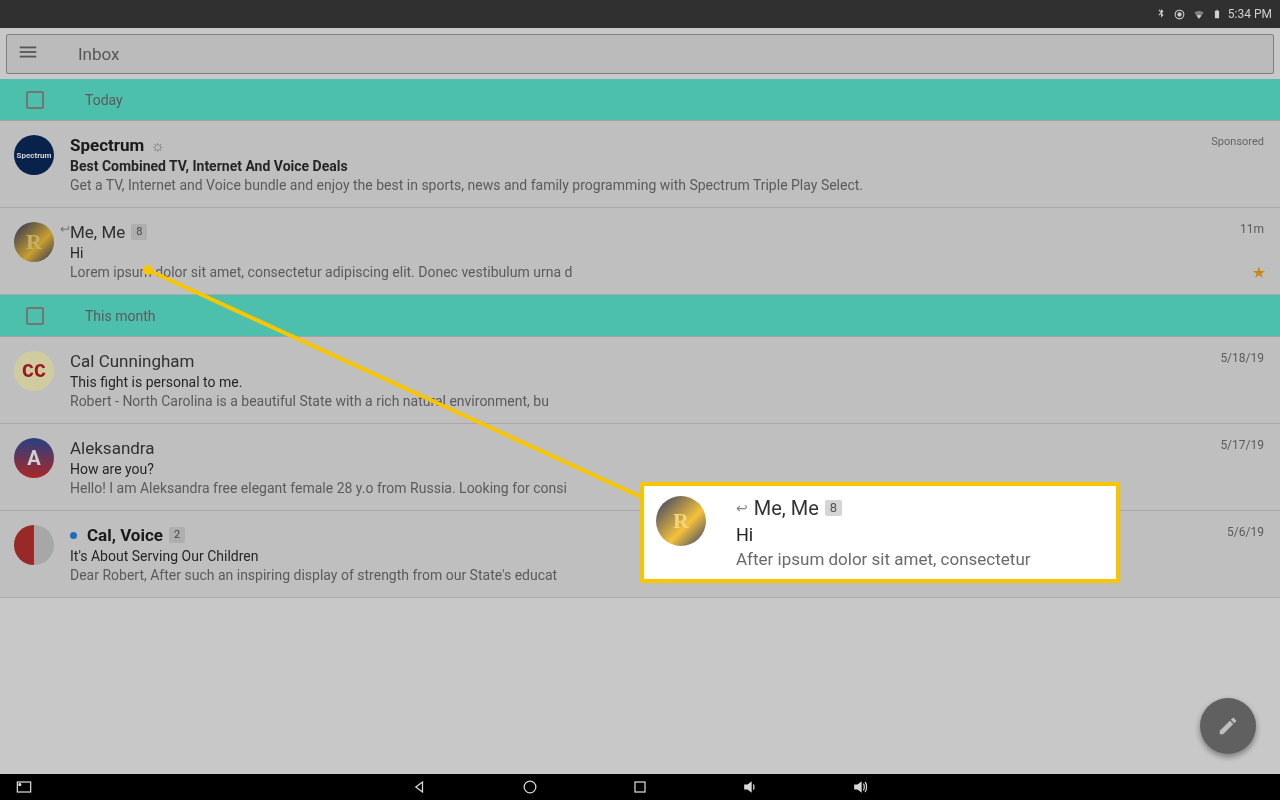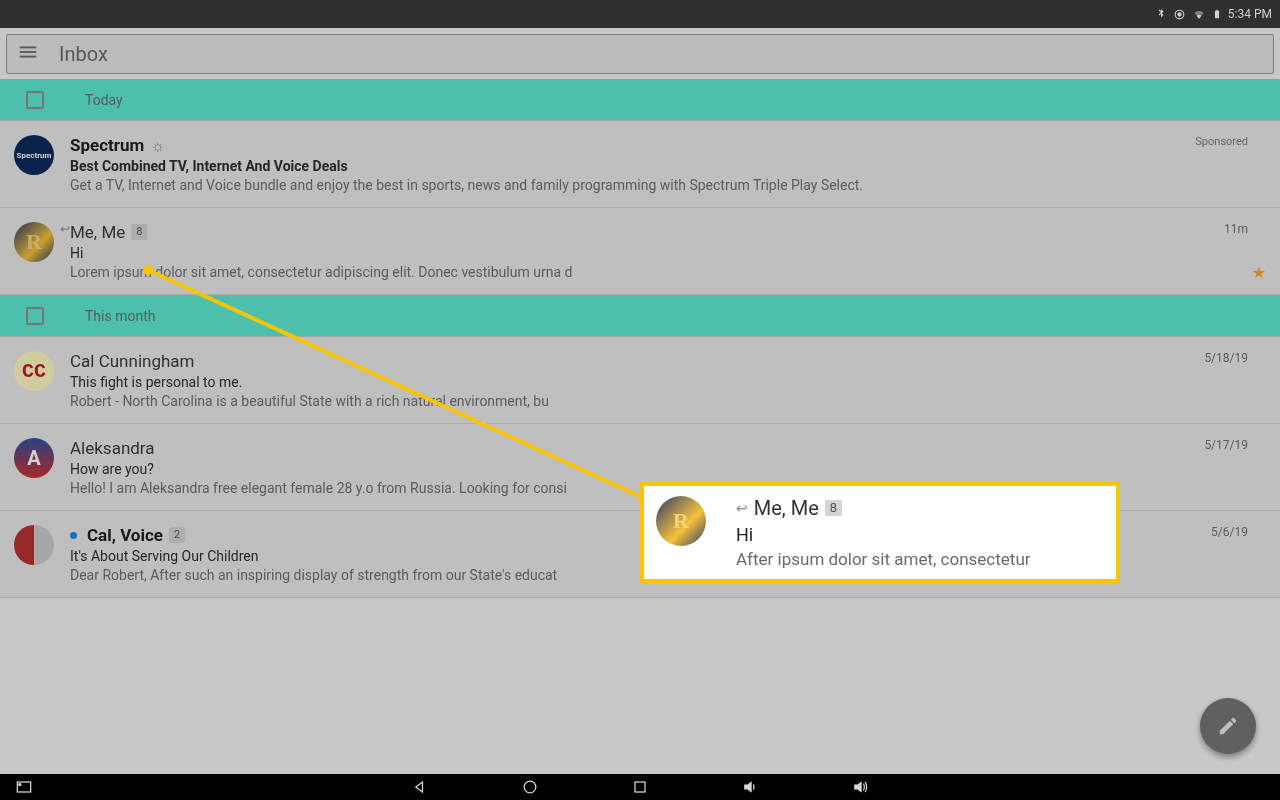--- a/index.html
+++ b/index.html
@@ -11,42 +11,42 @@
   
   
   .app { position: relative; height: 746px; background: #f5f5f5; }
   .dim { position:absolute; inset:0; background:#f5f5f5; }
   .dim::after{ content:""; position:absolute; inset:0; background:rgba(0,0,0,.18); pointer-events:none;}
   
   
   .header { height: 51px; margin: 0; padding: 6px;}
   .header-inner{ height:40px; border:1px solid #9a9a9a; border-radius:2px; display:flex; align-items:center; gap:20px; padding:0 10px; background:#e4e4e4;}
   .hamburger svg{ width:22px; height:22px; color:#6b6b6b;}
-  .header-title{ color:#6b6b6b; font-size:20px;}
+  .header-title{ color:#6b6b6b; font-size:17px;margin-left:19px;}
   
   
   .section-header{ height:42px; display:flex; align-items:center; border-bottom:1px solid #c9c9c9; background:#5eead4;gap:15px;}
   .chk{ width:18px; height:18px; border:2px solid #8f8f8f; border-radius:2px; margin:0 26px;}
   .section-label{ color:#6f6f6f; font-size:14px;}
   
   
   .row{ position:relative; display:flex; padding:14px 16px 14px 14px; border-bottom:1px solid #cfcfcf; background:#eaeaea;}
   .avatar{ width:40px; height:40px; border-radius:50%; margin-right:16px; flex:none; display:flex; align-items:center; justify-content:center; font-weight:700; color:#fff; font-size:14px;}
   .avatar.half{ background:#ccc; position:relative; overflow:hidden;}
   .avatar.half::before{content:"";position:absolute;left:0;top:0;bottom:0;width:50%;background:#b33;}
   .body{ flex:1; min-width:0;}
   .line1{ display:flex; align-items:center; gap:6px;}
   .sender{ font-size:17px; color:#3b3b3b;}
   .sender.bold{ font-weight:700; color:#202020;}
   .reply-arrow{ color:#8c8c8c; font-size:12px;}
   .badge{ background:#d5d5d5; color:#555; font-size:11px; padding:0 5px; border-radius:2px; line-height:16px;}
   .subject{ font-size:14px; color:#2e2e2e; margin-top:3px;}
   .subject.bold{ font-weight:700;}
   .preview{ font-size:14px; color:#6f6f6f; margin-top:3px; white-space:nowrap; overflow:hidden; text-overflow:ellipsis;}
-  .meta{ position:absolute; right:32px; top:14px; font-size:12px; color:#6f6f6f;}
+  .meta{ position:absolute; right:16px; top:14px; font-size:12px; color:#6f6f6f;}
   .sponsored{ font-size:11px; color:#7a7a7a;}
   .star{ position:absolute; right:14px; bottom:12px; color:#f5a623; font-size:16px;}
   .dot{ width:7px; height:7px; background:#1e88e5; border-radius:50%; display:inline-block; margin-right:4px;}
   .sun{ color:#888; font-size:16px;}
   
   
   .av-spectrum{ background:#0a2a5c; font-size:8px;}
   
   .av-r{ background:linear-gradient(135deg,#2d3a6b,#f5c23b 60%,#2d3a6b); color:#f3d67a; font-size:22px; font-family:Georgia,serif;}
   

